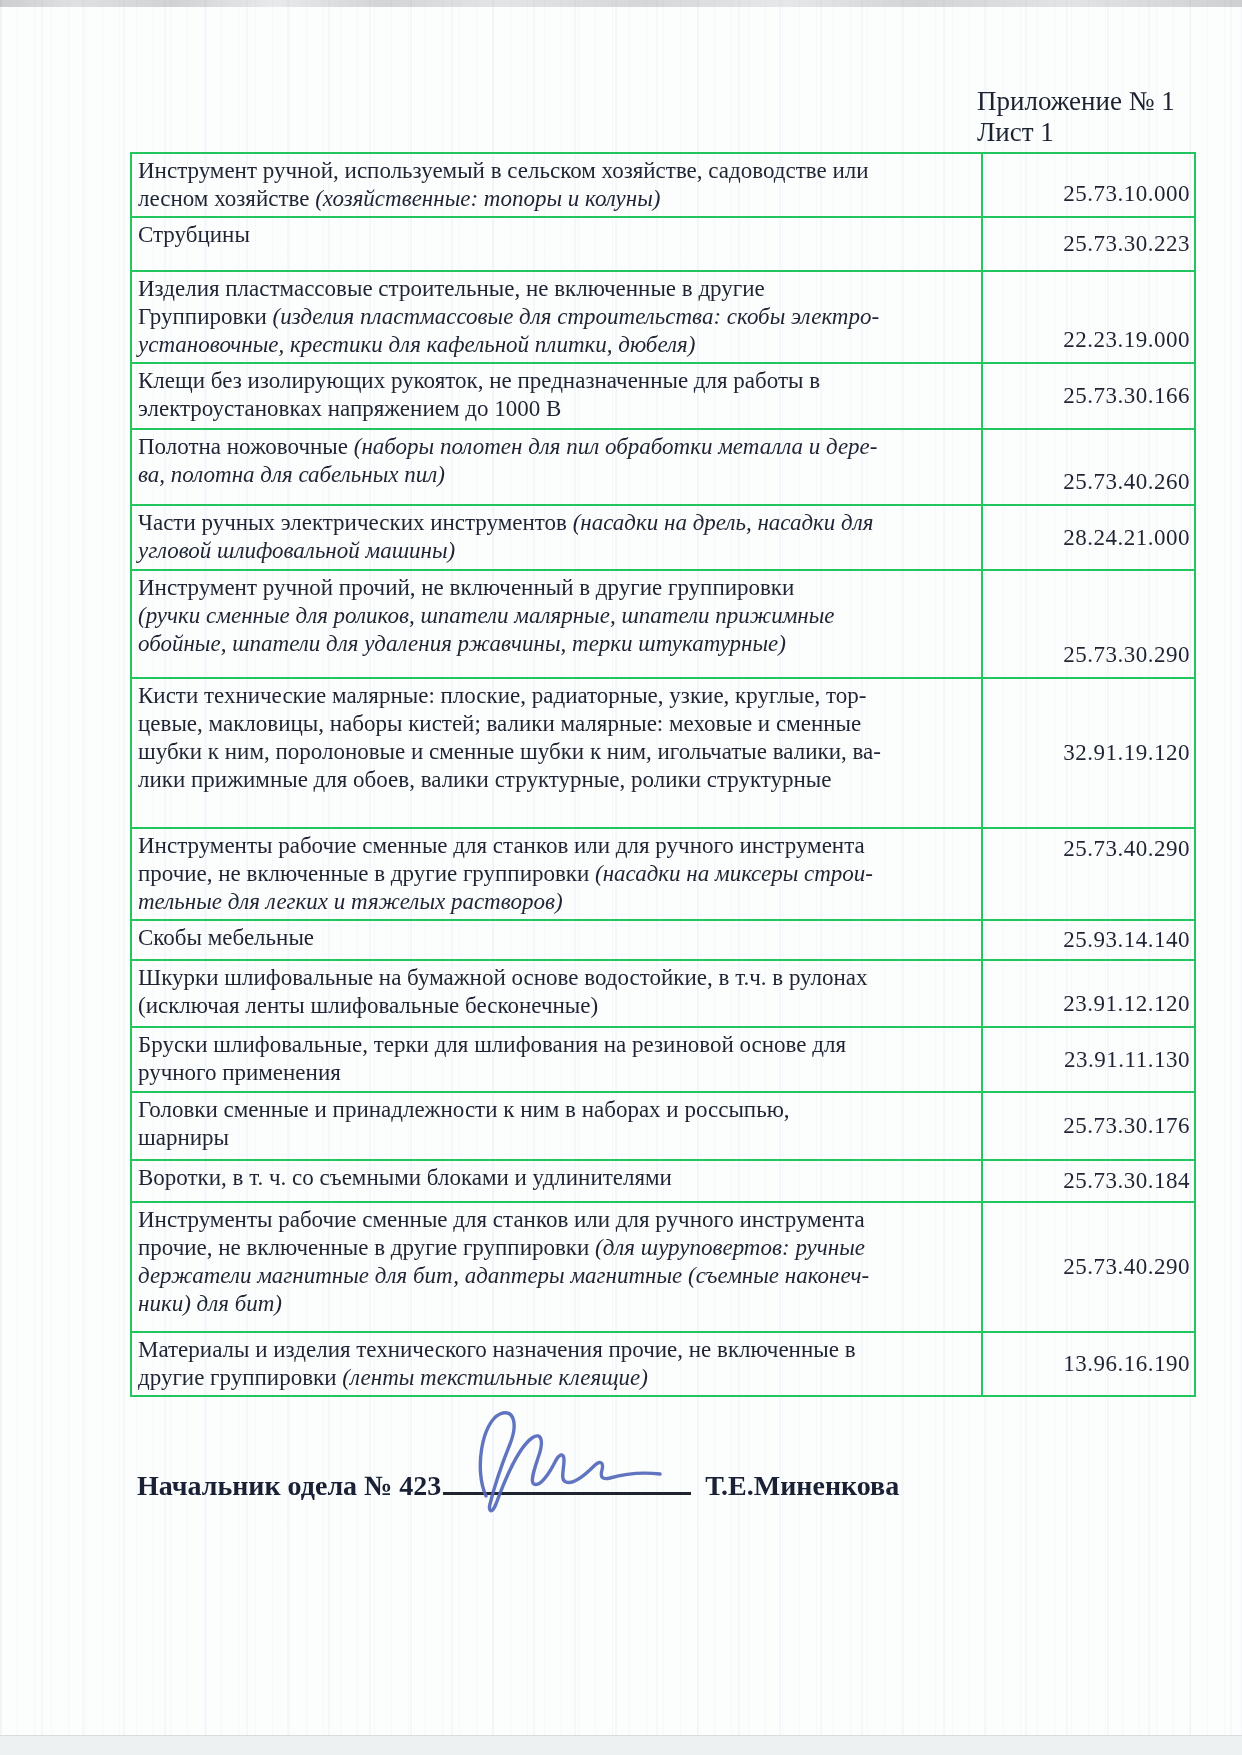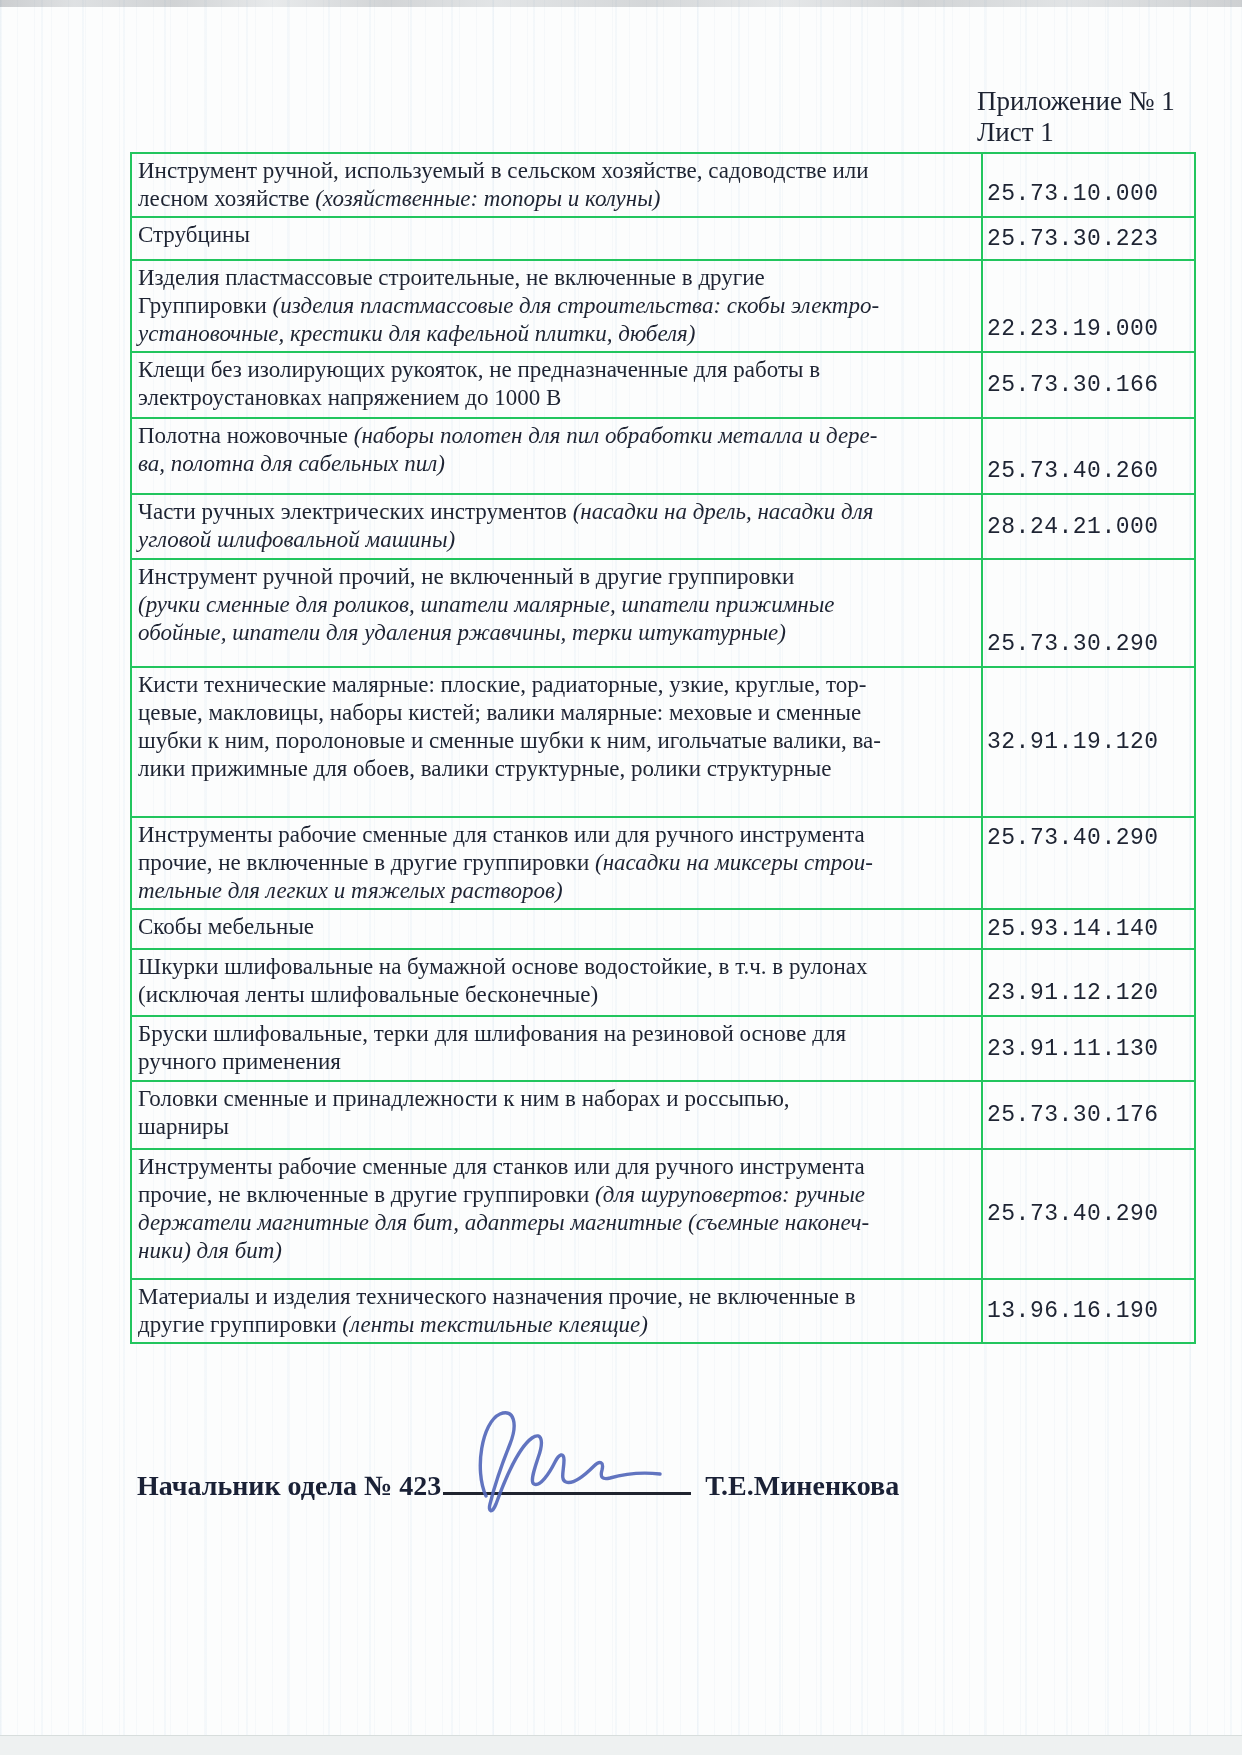--- a/index.html
+++ b/index.html
@@ -35,22 +35,22 @@
   }
   table.doc td{
     border:2px solid #22c55e;
     font-size:23px;
   }
   td.desc{
     width:835px;vertical-align:top;
     padding:3px 8px 3px 6px;line-height:28px;
   }
   td.code{
-    width:203px;text-align:left;vertical-align:middle;
-    font-size:25px;letter-spacing:0.5px;padding:2px 4px;font-family:Liberation Mono, monospace;
+    width:203px;text-align:right;vertical-align:middle;
+    font-size:25px;letter-spacing:0.5px;padding:2px 4px;
   }
   td.code.vb{vertical-align:bottom;padding-bottom:9px;}
   td.code.vt{vertical-align:top;padding-top:7px;}
   .line{white-space:nowrap;overflow:visible;}
   .it{font-style:italic;}
   .sig-row{
     position:absolute;left:137px;top:1462px;width:1000px;
     display:flex;align-items:baseline;
     color:#1a2136;font-weight:bold;font-size:28px;
   }
@@ -75,21 +75,21 @@
 
 <table class="doc">
   <tbody>
       <tr style="height: 60px;">
         <td class="desc">
           <div class="line"><span class="">Инструмент ручной, используемый в сельском хозяйстве, садоводстве или</span></div>
           <div class="line"><span class="">лесном хозяйстве </span><span class="it">(хозяйственные: топоры и колуны)</span></div>
         </td>
         <td class="code vb">25.73.10.000</td>
       </tr>
-      <tr style="height: 43px; margin-left: 31px;">
+      <tr style="height: 54px; margin-left: 31px;">
         <td class="desc">
           <div class="line"><span class="">Струбцины</span></div>
         </td>
         <td class="code">25.73.30.223</td>
       </tr>
       <tr style="height: 90px; margin-top: 35px;">
         <td class="desc">
           <div class="line"><span class="">Изделия пластмассовые строительные, не включенные в другие</span></div>
           <div class="line"><span class="">Группировки </span><span class="it">(изделия пластмассовые для строительства: скобы электро-</span></div>
           <div class="line"><span class="it">установочные,  крестики для кафельной плитки, дюбеля)</span></div>
@@ -161,20 +161,26 @@
           <div class="line"><span class="">ручного применения</span></div>
         </td>
         <td class="code">23.91.11.130</td>
       </tr>
       <tr style="height: 68px;">
         <td class="desc">
           <div class="line"><span class="">Головки сменные и принадлежности к ним в наборах и россыпью,</span></div>
           <div class="line"><span class="">шарниры</span></div>
         </td>
         <td class="code">25.73.30.176</td>
+      </tr>
+      <tr style="height: 42px;">
+        <td class="desc">
+          <div class="line"><span class="">Воротки, в т. ч. со съемными  блоками и удлинителями</span></div>
+        </td>
+        <td class="code">25.73.30.184</td>
       </tr>
       <tr style="height: 130px;">
         <td class="desc">
           <div class="line"><span class="">Инструменты рабочие сменные для станков или для ручного инструмента</span></div>
           <div class="line"><span class="">прочие, не включенные в другие группировки </span><span class="it">(для шуруповертов: ручные</span></div>
           <div class="line"><span class="it">держатели магнитные для бит, адаптеры магнитные (съемные наконеч-</span></div>
           <div class="line"><span class="it">ники) для бит)</span></div>
         </td>
         <td class="code">25.73.40.290</td>
       </tr>

